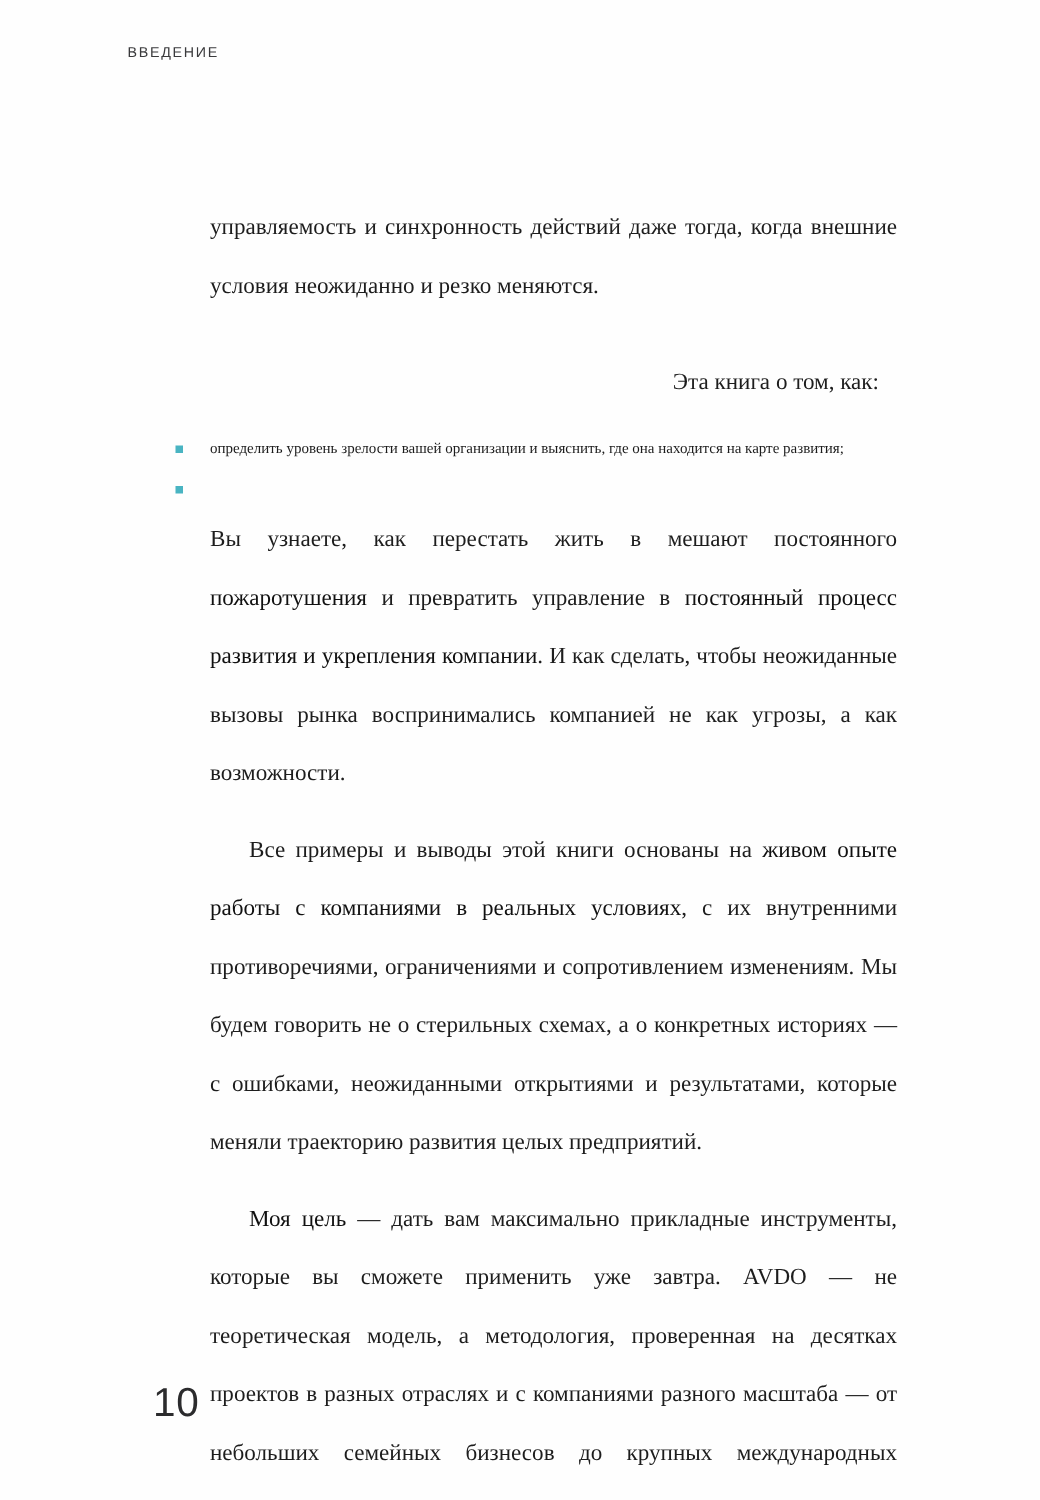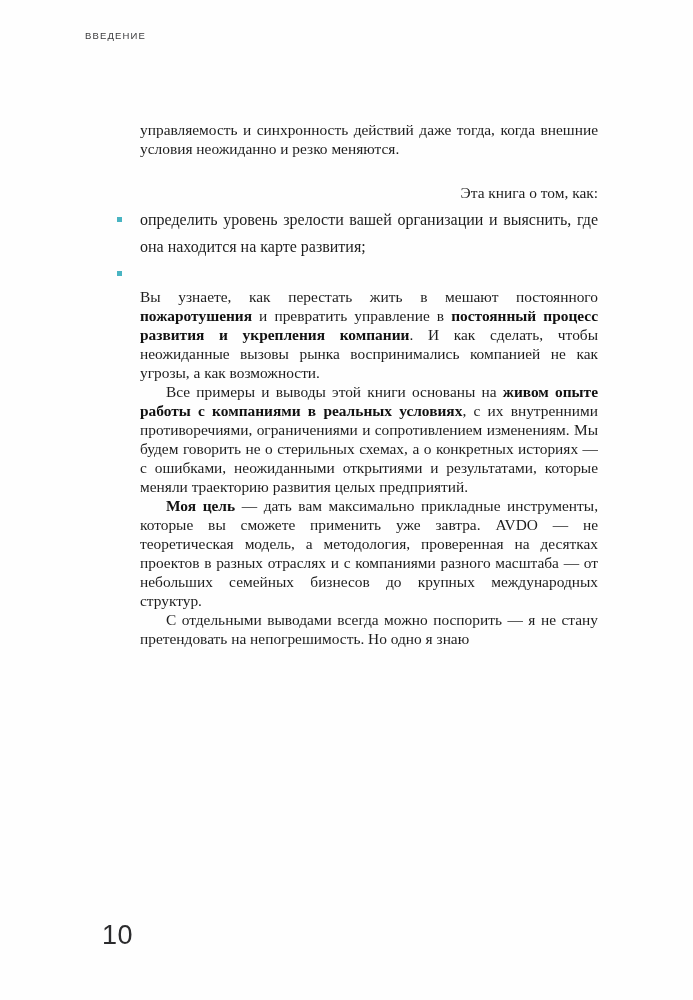--- a/index.html
+++ b/index.html
@@ -41,24 +41,24 @@
   
   .text-column {
     position: absolute;
     left: 85px;
     top: 120px;
     width: 513px;
   }
 
   .para {
     font-size: 15.4px;
-    line-height: 19px;
+    line-height: 39px;
     text-align: justify;
     text-justify: inter-word;
-    margin: 0;
+    margin: 12px;
     color: #1d1d1d;
     hyphens: manual;
   }
 
   
   .para-cont {
     margin-left: 55px;
     width: 458px;
     text-align: justify;
   }
@@ -75,37 +75,37 @@
   .para-block {
     margin-left: 55px;
     width: 458px;
   }
 
   .para-gap {
     margin-top: 27px;
   }
 
   b, .bold {
-    font-weight: 700;
+    font-weight: 400;
     color: #111;
   }
 
   
   .bullet-list {
     list-style: none;
     margin: 4px 0 0 0;
     padding: 0;
   }
 
   .bullet-item {
     position: relative;
     margin-left: 55px;
     width: 458px;
     padding-left: 0;
-    font-size: 16px;
+    font-size: 10px;
     line-height: 27.2px;
     text-align: justify;
     color: #1d1d1d;
   }
 
   .bullet-dot {
     position: absolute;
     left: -23px;
     top: 11px;
     width: 5px;

